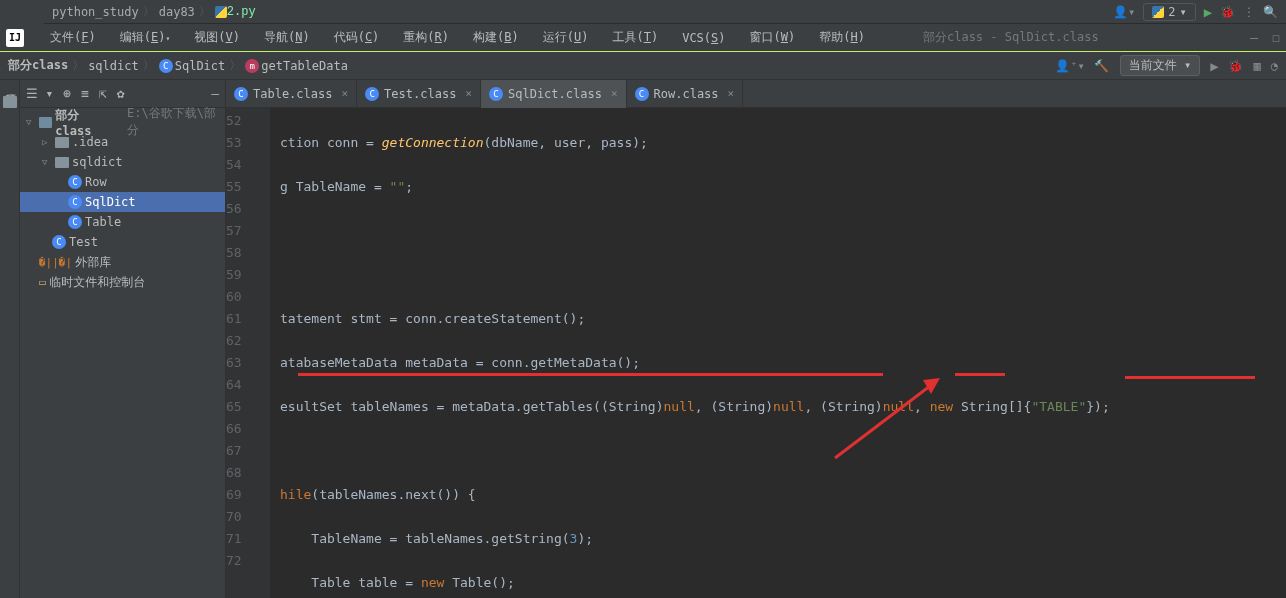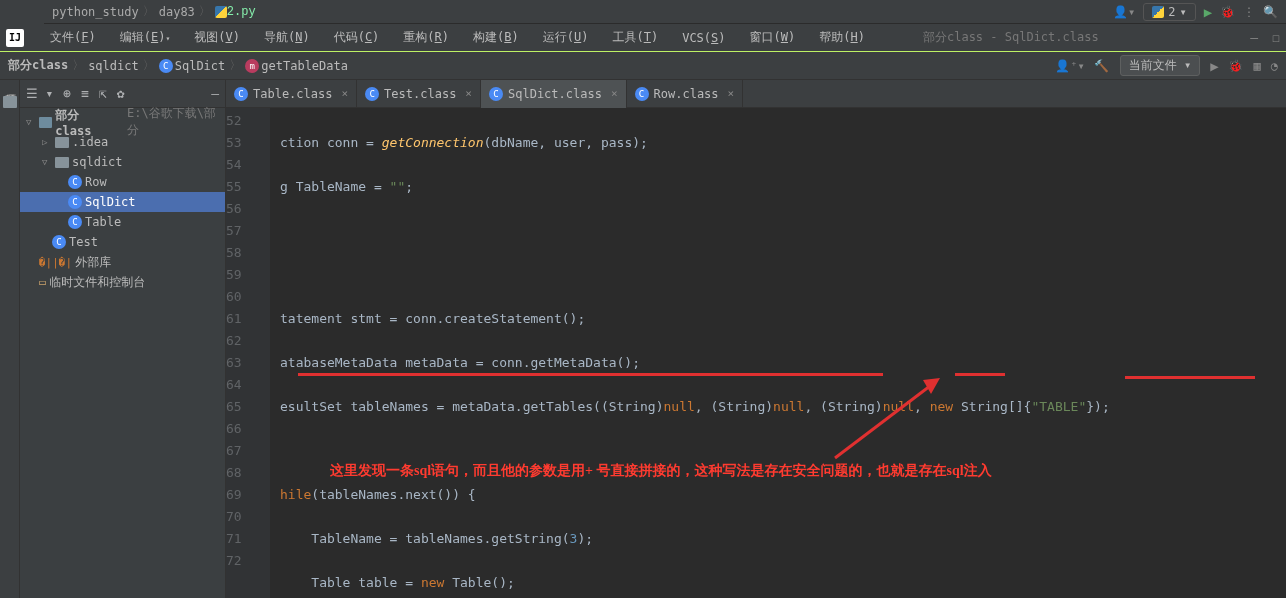--- a/index.html
+++ b/index.html
@@ -255,17 +255,16 @@
 
 
 
         <div class="underline" style="left:28px;top:265px;width:585px"></div>
         <div class="underline" style="left:685px;top:265px;width:50px"></div>
         <div class="underline" style="left:855px;top:268px;width:130px"></div>
         <svg class="arrow-svg" style="left:555px;top:270px" width="120" height="90">
             <line x1="10" y1="80" x2="105" y2="8" stroke="#e03030" stroke-width="3"></line>
             <polygon points="98,2 115,0 106,16" fill="#e03030"></polygon>
           </svg>
-        <div class="anno" style="left:60px;top:352px">这里发现一条sql语句，而且他的参数是用+ 号直接拼接的，这种写法是存在安全问题的，也就是存在sql注入</div>
       </div>
     </div>
   </div>
 </div>
 
 </body></html>

